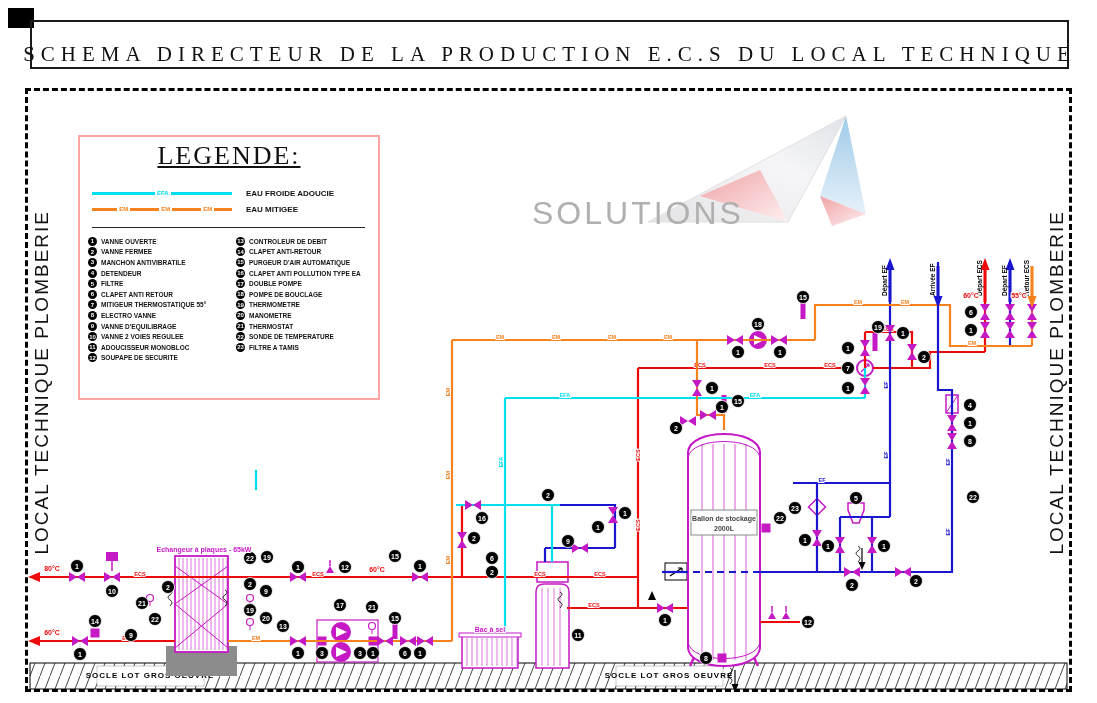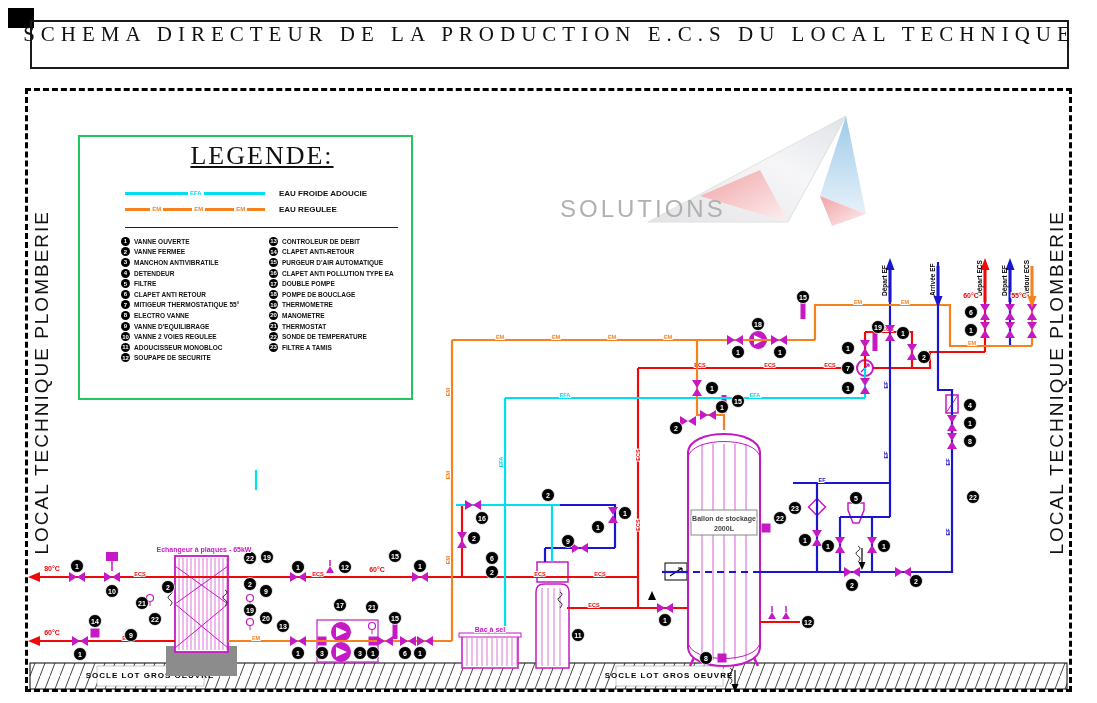--- a/index.html
+++ b/index.html
@@ -1,43 +1,43 @@
 <!DOCTYPE html>
 <html><head>
 <meta charset="utf-8">
 <style>
   html,body{margin:0;padding:0;background:#fff;}
   #page{position:relative;width:1097px;height:703px;background:#fff;overflow:hidden;
         font-family:"Liberation Sans",sans-serif;}
   #corner{position:absolute;left:8px;top:8px;width:26px;height:20px;background:#000;}
   #titlebox{position:absolute;left:30px;top:20px;width:1035px;height:45px;border:2px solid #1a1a1a;
-            display:flex;align-items:flex-start;justify-content:center;}
+            display:flex;align-items:flex-end;justify-content:center;}
   #titlebox span{font-family:"Liberation Serif",serif;font-size:21px;letter-spacing:6px;color:#111;white-space:nowrap;}
   #border{position:absolute;left:25px;top:88px;width:1041px;height:598px;border:3px dashed #000;}
   .sidetxt{position:absolute;writing-mode:vertical-rl;transform:rotate(180deg);
            font-size:19px;letter-spacing:2px;color:#111;white-space:nowrap;}
   #side-left{left:31px;top:210px;}
   #side-right{left:1046px;top:210px;}
-  #legend{position:absolute;left:78px;top:135px;width:298px;height:261px;border:2px solid #22c55e;background:#fff;padding-left:33px;}
+  #legend{position:absolute;left:78px;top:135px;width:298px;height:261px;border:2px solid #fca5a5;background:#fff;}
   #leg-title{font-family:"Liberation Serif",serif;font-size:26px;text-align:center;margin-top:4px;
              text-decoration:underline;letter-spacing:2px;color:#111;}
   #leg-lines{margin:14px 0 0 12px;border-bottom:1.5px solid #222;padding-bottom:10px;width:273px;}
   .leg-row{height:16px;display:flex;align-items:center;}
   .leg-line{width:140px;height:0;border-top:3px solid red;position:relative;margin-right:14px;flex:none;}
   .leg-tag{position:absolute;top:-5px;font:bold 6px "Liberation Sans",sans-serif;background:#fff;padding:0 2px;}
   .leg-label{font:bold 8px "Liberation Sans",sans-serif;color:#111;}
   #leg-cols{display:flex;margin:8px 0 0 8px;}
   #leg-col1{width:148px;}#leg-col2{width:138px;}
   .leg-item{display:flex;align-items:center;height:10.6px;}
   .leg-num{width:9px;height:9px;border-radius:50%;background:#000;color:#fff;flex:none;
            font:bold 6px "Liberation Sans",sans-serif;display:flex;align-items:center;justify-content:center;margin-right:4px;}
   .leg-itxt{font:bold 6.5px "Liberation Sans",sans-serif;color:#111;white-space:nowrap;}
   #logo{position:absolute;left:420px;top:108px;width:460px;height:130px;}
   #logo-artec{position:absolute;left:8px;top:80px;font-size:40px;font-weight:bold;color:#8f8f8f;letter-spacing:1px;}
-  #logo-sol{position:absolute;left:140px;top:87px;font-size:24px;color:#b0b0b0;letter-spacing:3px;}
+  #logo-sol{position:absolute;left:112px;top:87px;font-size:32px;color:#b0b0b0;letter-spacing:3px;}
   svg text.tag{font:bold 5.5px "Liberation Sans",sans-serif;paint-order:stroke;stroke:#fff;stroke-width:2px;}
   svg text.dtx{font:bold 7px "Liberation Sans",sans-serif;paint-order:stroke;stroke:#fff;stroke-width:2px;}
   svg text.bnum{font:bold 7px "Liberation Sans",sans-serif;fill:#fff;}
   svg text.ptxt{font:bold 6.5px "Liberation Sans",sans-serif;fill:#000;}
 </style>
 </head>
 <body>
 
 <div id="page">
   <div id="corner"></div>
@@ -56,21 +56,21 @@
             <span class="leg-tag" style="color: rgb(0, 223, 240); left: 45%;">EFA</span>
           </div>
           <span class="leg-label">EAU FROIDE ADOUCIE</span>
         </div>
         <div class="leg-row">
           <div class="leg-line" style="border-top-color: rgb(245, 130, 31);">
             <span class="leg-tag" style="color: rgb(245, 130, 31); left: 18%;">EM</span>
             <span class="leg-tag" style="color: rgb(245, 130, 31); left: 48%;">EM</span>
             <span class="leg-tag" style="color: rgb(245, 130, 31); left: 78%;">EM</span>
           </div>
-          <span class="leg-label">EAU REGULEE</span>
+          <span class="leg-label">EAU MITIGEE</span>
         </div>
       </div>
     <div id="leg-cols">
       <div id="leg-col1">
           <div class="leg-item">
             <span class="leg-num">1</span>
             <span class="leg-itxt">VANNE OUVERTE</span>
           </div>
           <div class="leg-item">
             <span class="leg-num">2</span>

